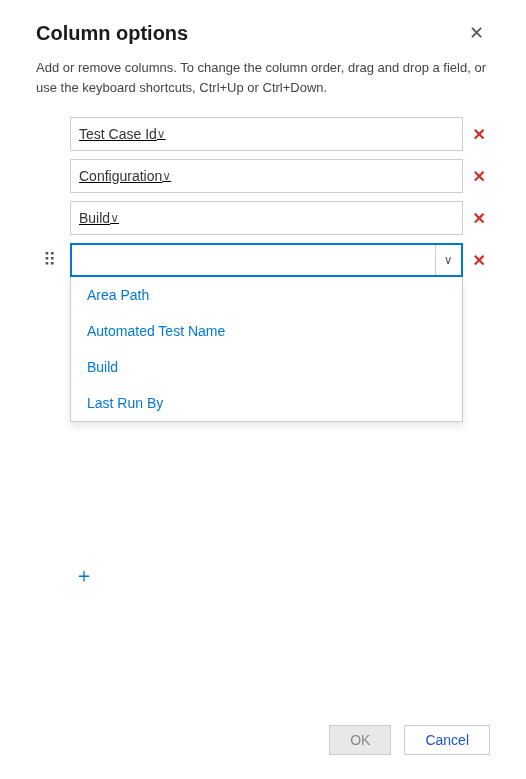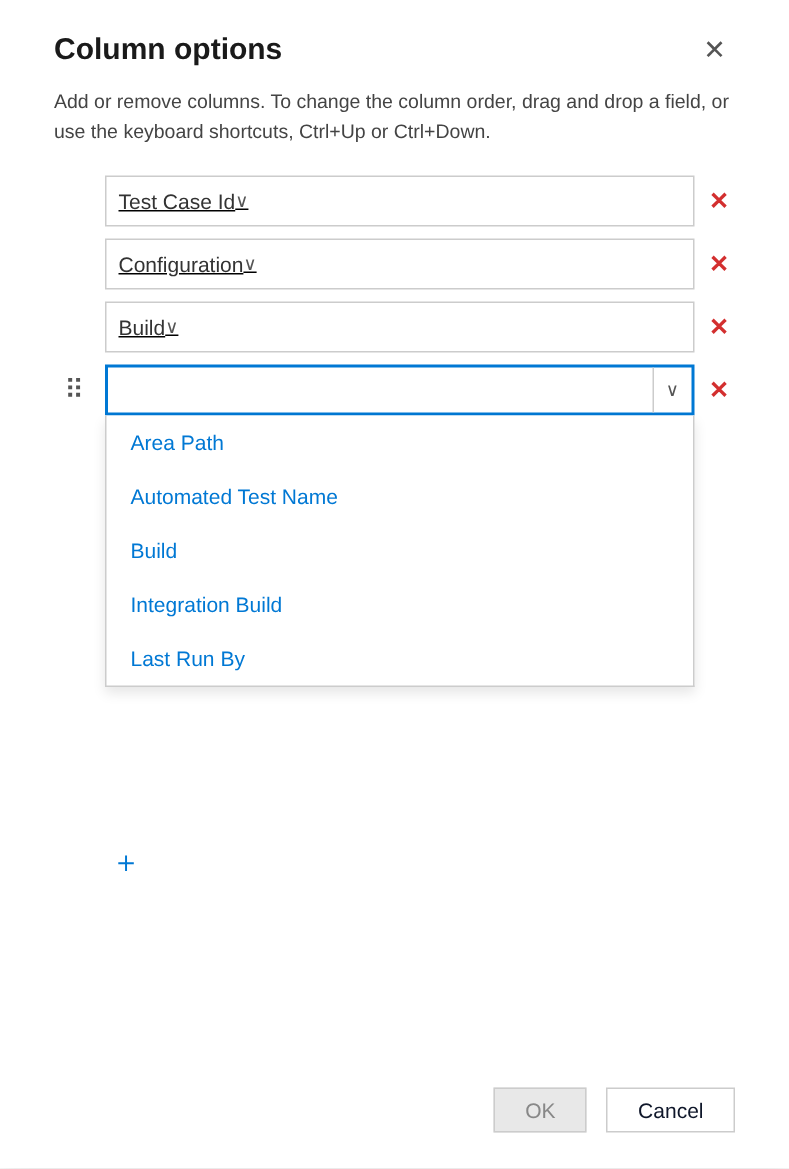--- a/index.html
+++ b/index.html
@@ -175,21 +175,21 @@
       cursor: pointer;
       font-size: 14px;
       color: #888;
     }
     .btn-cancel {
       background: #fff;
       border: 1px solid #ccc;
       padding: 6px 20px;
       cursor: pointer;
       font-size: 14px;
-      color: #0f172a;
+      color: #1d4ed8;
     }
     .x-mark {
       font-size: 16px;
     }
     .spacer-left {
       width: 28px;
       flex-shrink: 0;
     }
     .dropdown-wrapper {
       flex: 1;
@@ -260,21 +260,20 @@
           <button class="chevron-btn">
             <span>∨</span>
           </button>
         </div>
 
         <div class="dropdown-list">
           <div class="dropdown-scroll-area">
             <div class="dropdown-list-item">Area Path</div>
             <div class="dropdown-list-item">Automated Test Name</div>
             <div class="dropdown-list-item">Build</div>
-            <div class="dropdown-list-item">Integration Build</div>
             <div class="dropdown-list-item">Last Run By</div>
 
           </div>
         </div>
       </div>
       <button class="delete-btn">
         <span class="x-mark">✕</span>
       </button>
     </div>
   </div>

